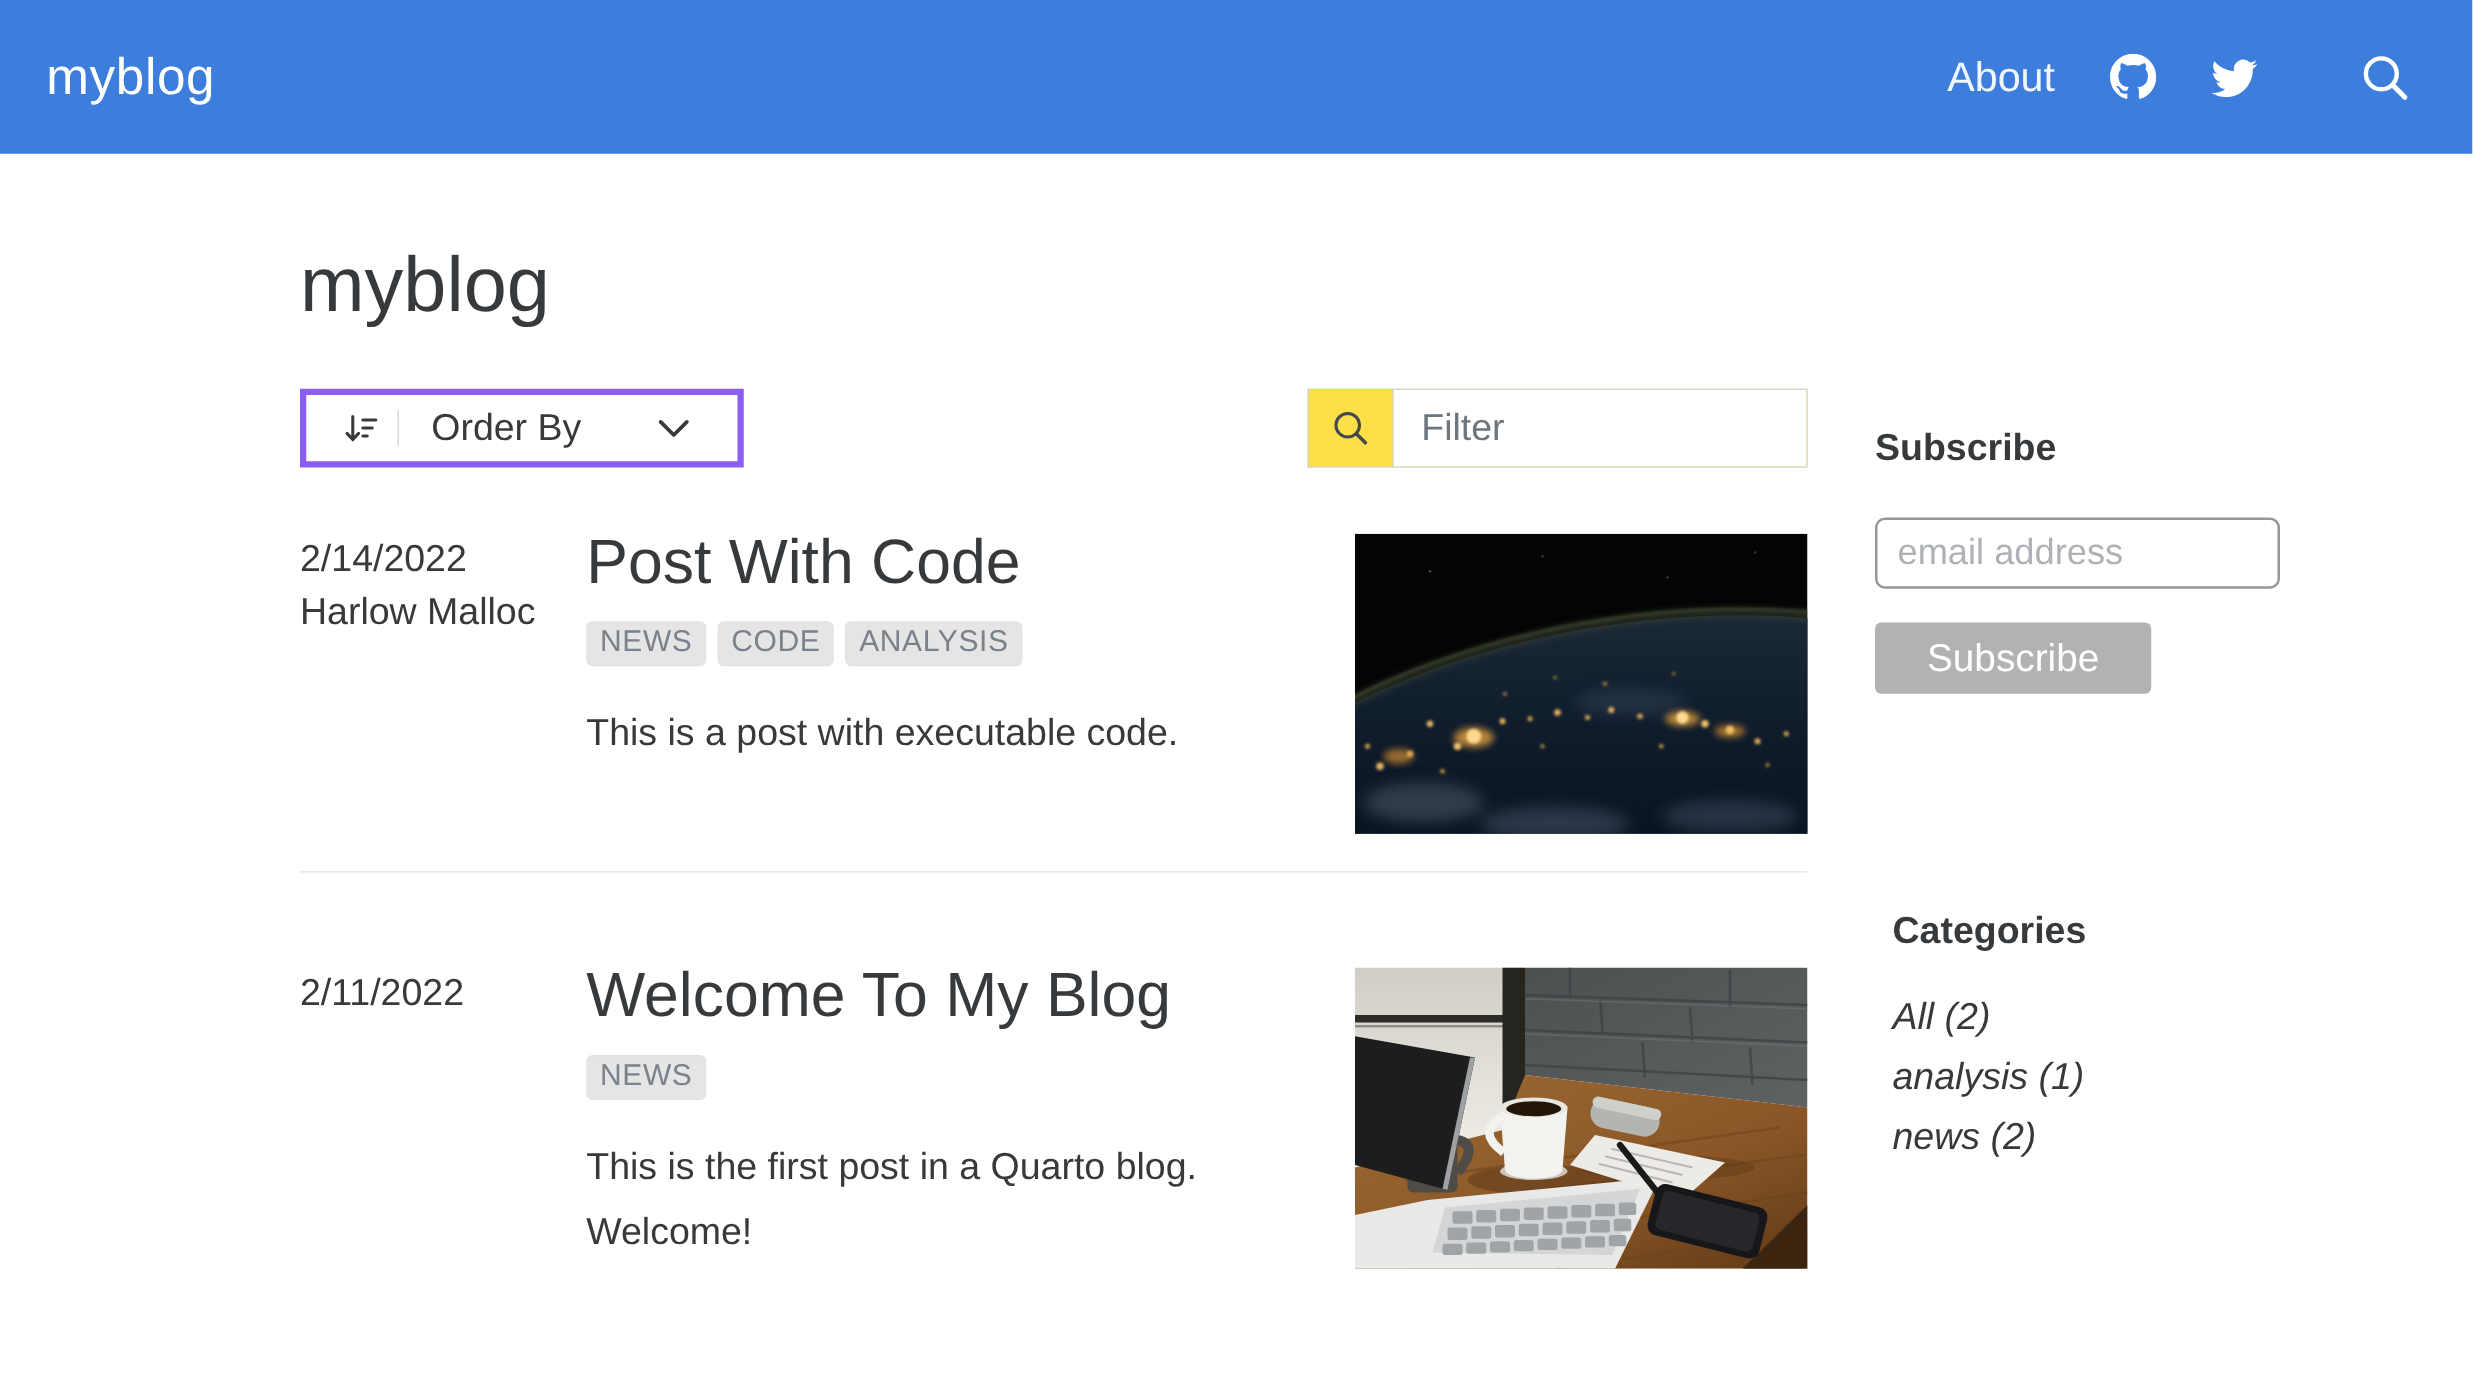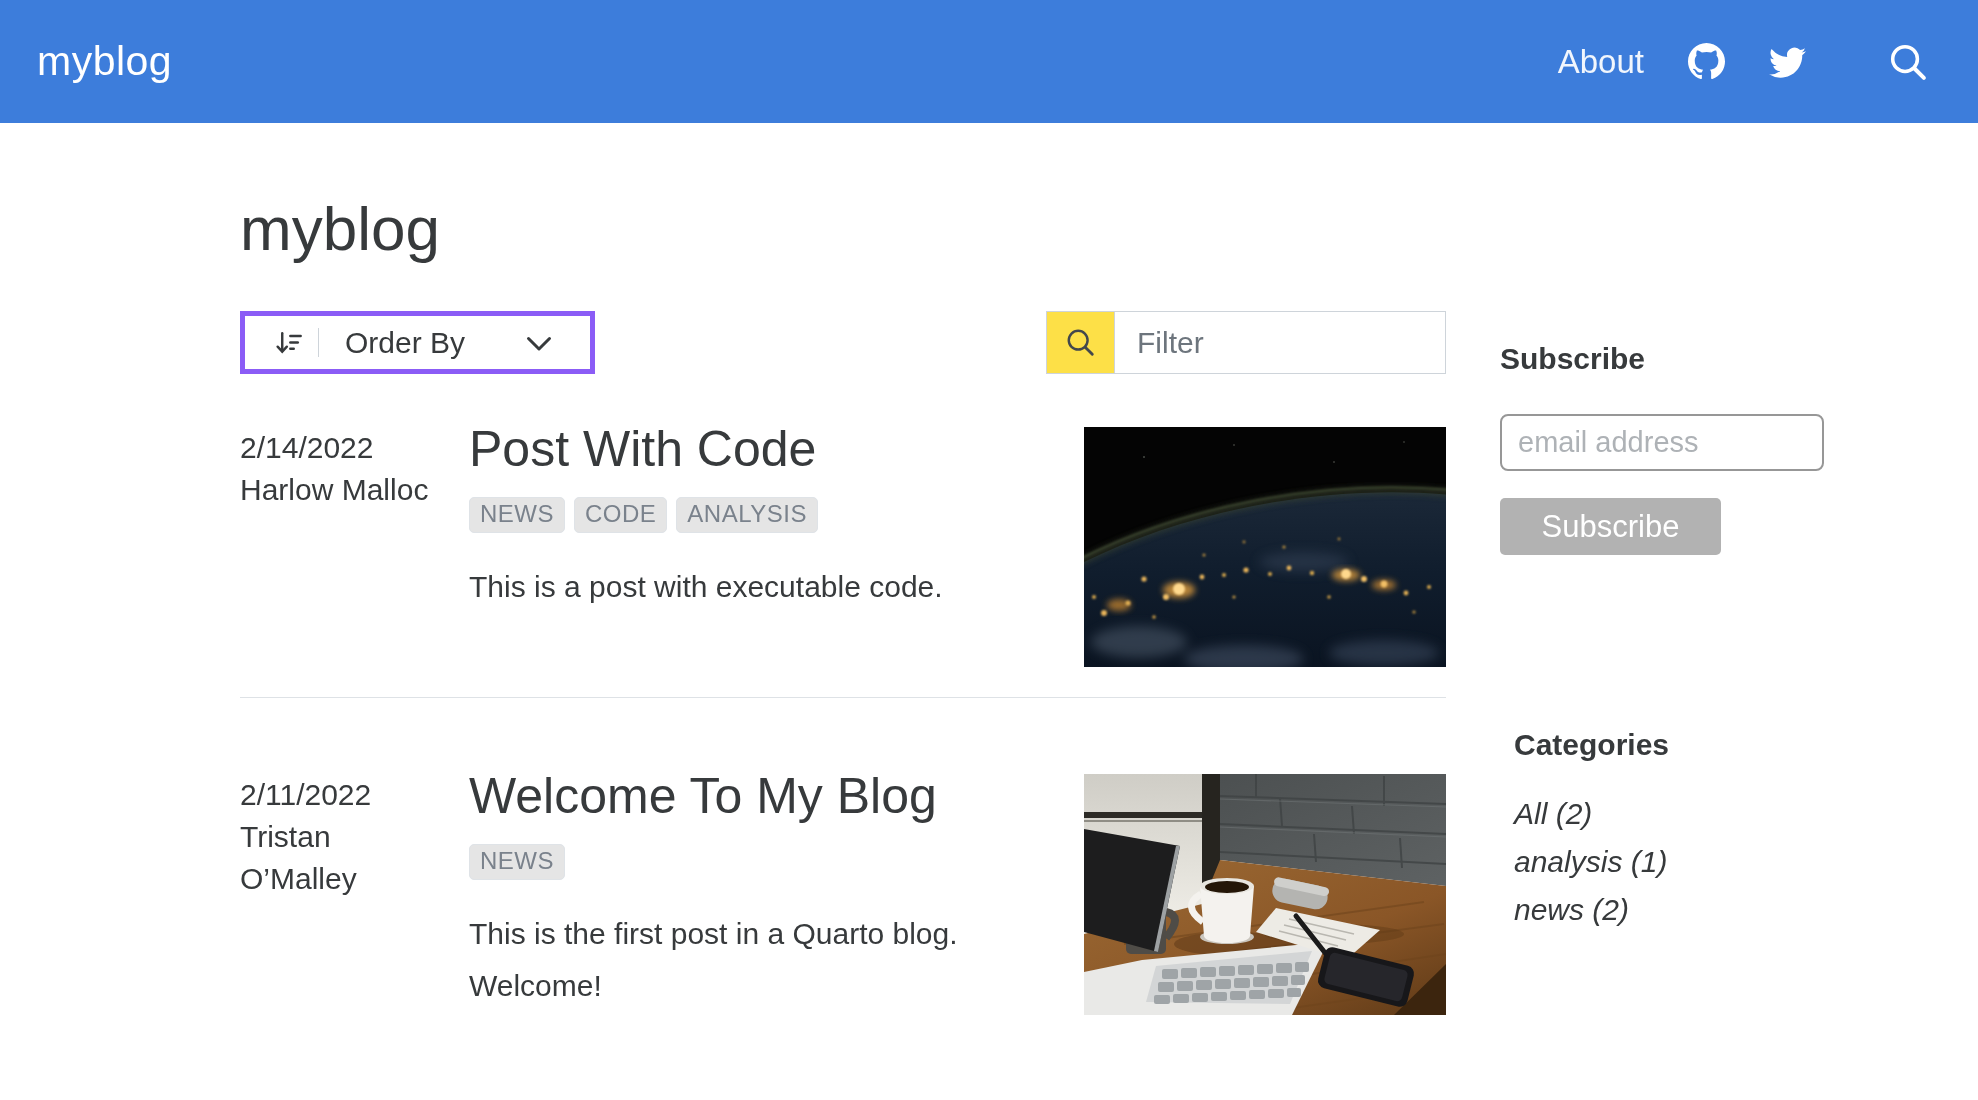--- a/index.html
+++ b/index.html
@@ -264,21 +264,20 @@
               <circle cx="255" cy="112" r="1.4" fill="#a8823a"></circle>
               <circle cx="120" cy="128" r="1.5" fill="#b98f40"></circle>
             </g>
           </svg>
         </a>
       </article>
 
       <article class="post">
         <div class="post-meta">
           <div>2/11/2022</div>
-          <div>Tristan O’Malley</div>
         </div>
         <div class="post-body">
           <h2 class="post-title">
             <a href="#">Welcome To My Blog</a>
           </h2>
           <div class="tags">
             <span class="tag">NEWS</span>
           </div>
           <div class="post-desc">This is the first post in a Quarto blog. Welcome!</div>
         </div>

